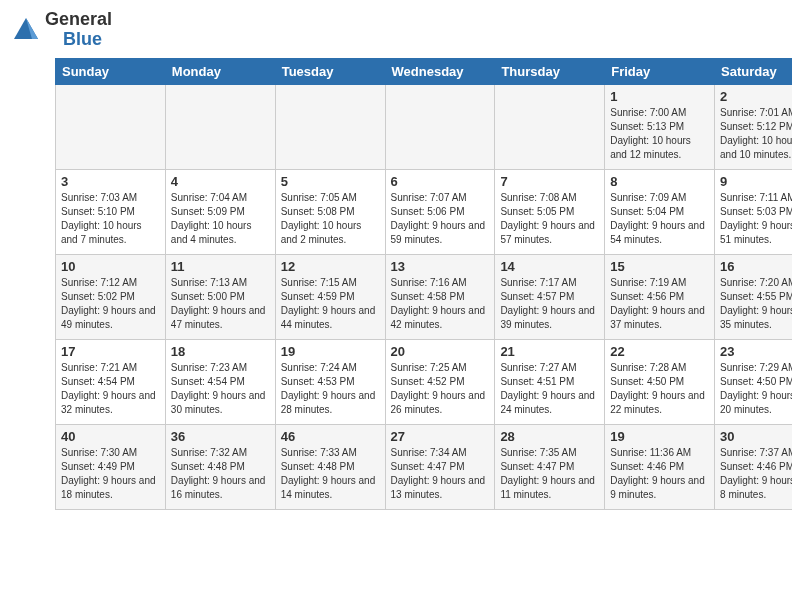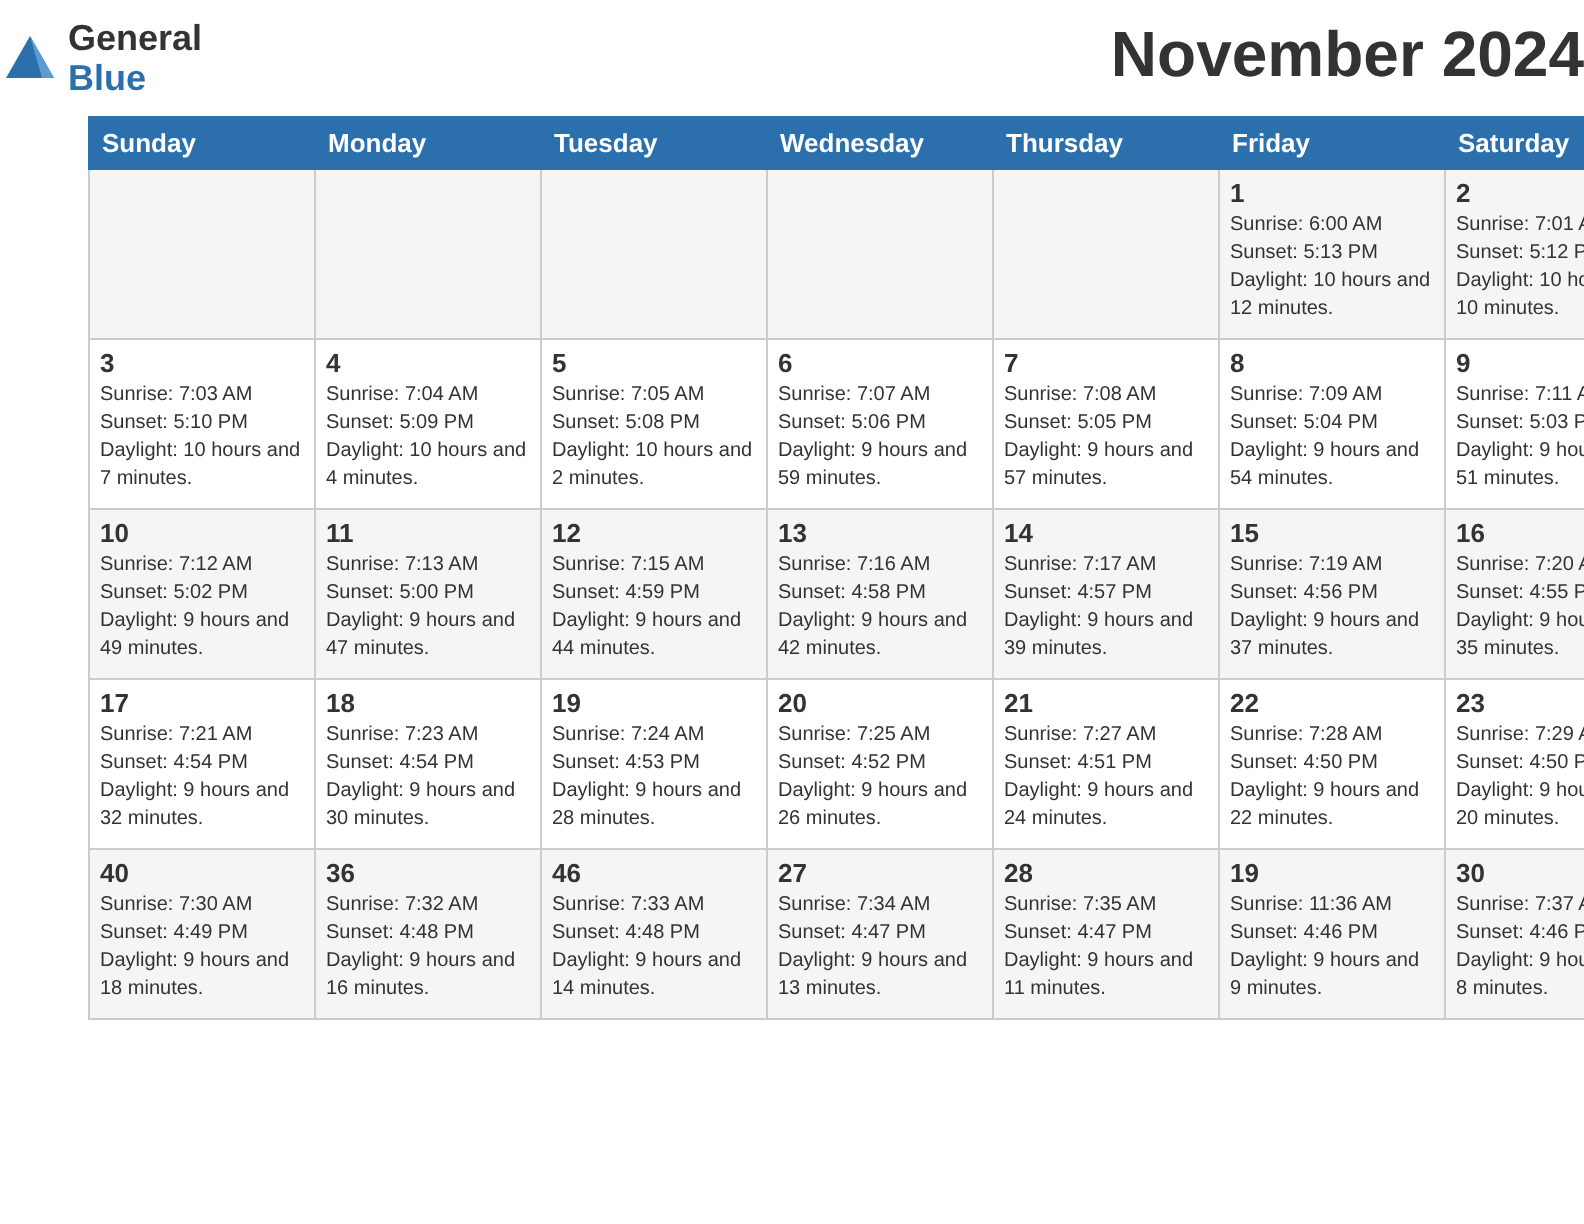--- a/index.html
+++ b/index.html
@@ -5,39 +5,39 @@
     * { box-sizing: border-box; margin: 0; padding: 0; }
     body {
       font-family: Arial, sans-serif;
       background: #fff;
       width: 792px;
       height: 612px;
       overflow: hidden;
     }
     .page {
       width: 792px;
-      padding: 10px 0;
+      padding: 10px 11px;
     }
     .header {
       display: flex;
       align-items: flex-start;
       justify-content: space-between;
       margin-bottom: 8px;
     }
     .logo {
       display: flex;
       align-items: center;
     }
     .logo-text {
       font-size: 18px;
       font-weight: bold;
       line-height: 1.1;
     }
     .logo-general { color: #333; }
-    .logo-blue { color: #2c6fad; }
+    .logo-blue { color: #2c6fad; margin-left: 18px; }
     .logo-icon {
       width: 30px;
       height: 30px;
       margin-right: 4px;
     }
     .title-block {
       text-align: right;
     }
     .month-title {
       font-size: 32px;
@@ -102,21 +102,20 @@
       <svg class="logo-icon" viewBox="0 0 40 40">
         <polygon points="20,4 36,32 4,32" fill="#2c6fad"></polygon>
         <polygon points="20,4 36,32 28,32" fill="#5b9bd5"></polygon>
       </svg>
       <div class="logo-text">
         <span class="logo-general">General</span><br>
         <span class="logo-blue">Blue</span>
       </div>
     </div>
     <div class="title-block">
-      <div class="month-title">November 2024</div>
     </div>
   </div>
 
   <table class="calendar">
     <thead>
       <tr>
       <th>Sunday</th>
           <th>Monday</th>
           <th>Tuesday</th>
           <th>Wednesday</th>
@@ -127,21 +126,21 @@
     </thead>
     <tbody id="calendar-body">
     <tr>
           <td class="empty"></td>
           <td class="empty"></td>
           <td class="empty"></td>
           <td class="empty"></td>
           <td class="empty"></td>
           <td>
             <span class="day-num">1</span>
-            <div class="cell-info">Sunrise: 6:00 AM
+            <div class="cell-info">Sunrise: 7:00 AM
 Sunset: 5:13 PM
 Daylight: 10 hours and 12 minutes.</div>
           </td>
           <td>
             <span class="day-num">2</span>
             <div class="cell-info">Sunrise: 7:01 AM
 Sunset: 5:12 PM
 Daylight: 10 hours and 10 minutes.</div>
           </td>
         </tr>

